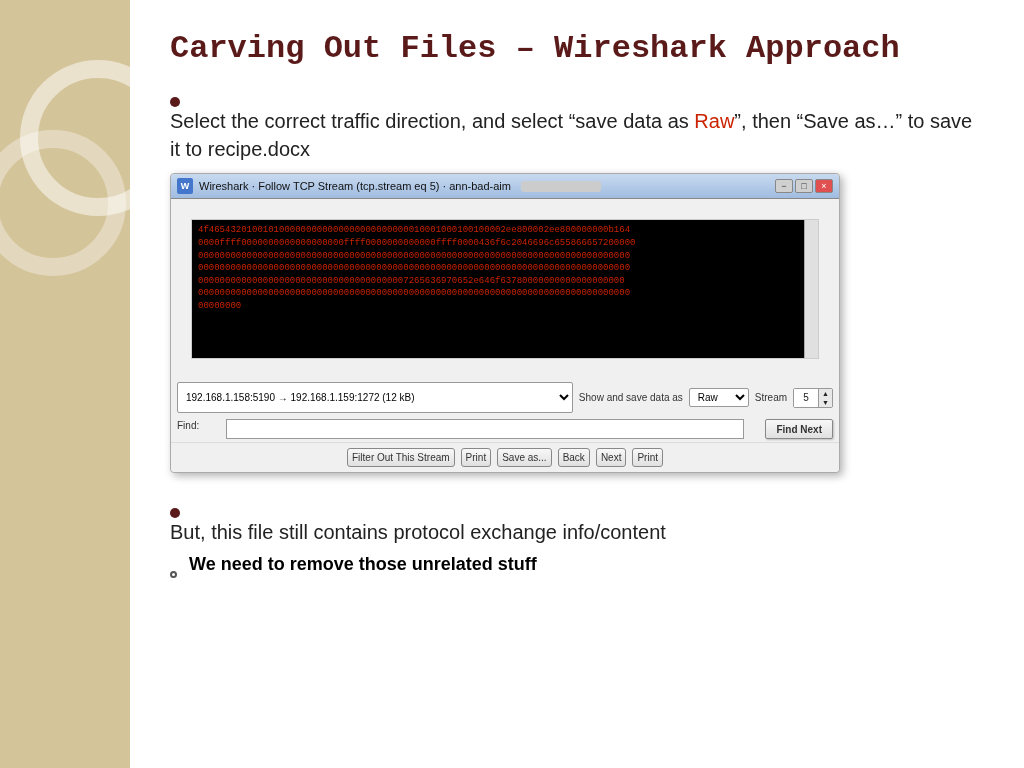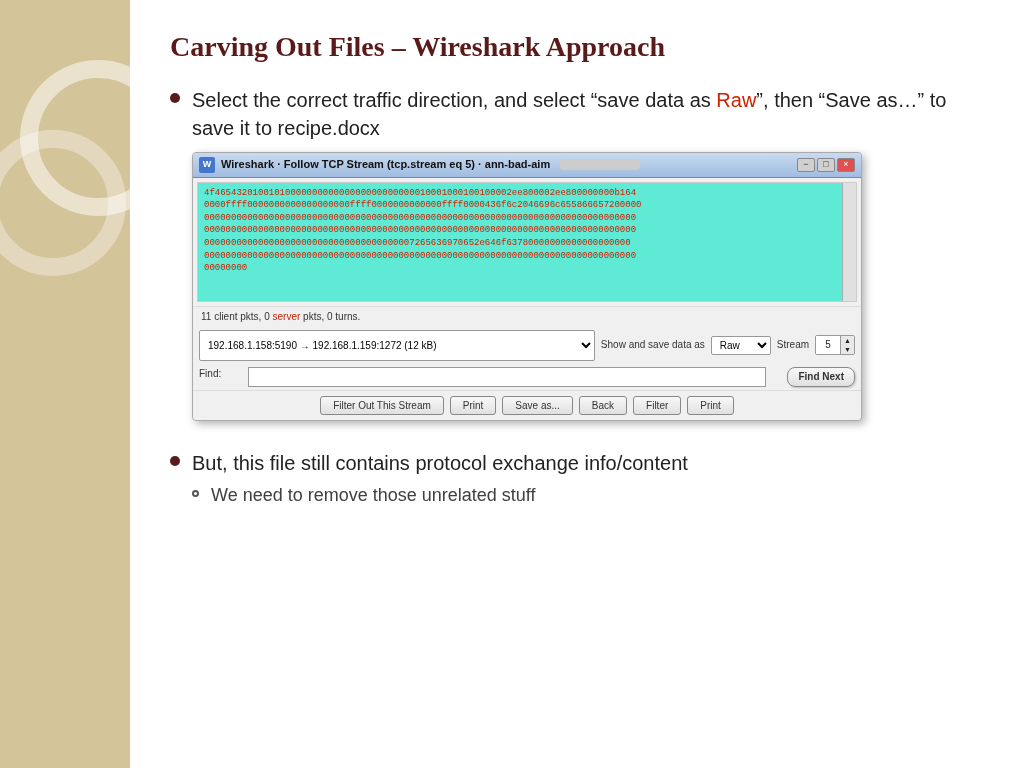--- a/index.html
+++ b/index.html
@@ -44,40 +44,41 @@
 
     
     .main-content {
       flex: 1;
       padding: 30px 40px 20px 40px;
       display: flex;
       flex-direction: column;
     }
 
     .slide-title {
-      font-family: Liberation Serif, serif;
-      font-size: 28px;
+      font-family: Liberation Mono, monospace;
+      font-size: 32px;
       font-weight: bold;
       color: #5a1a1a;
       margin-bottom: 22px;
       line-height: 1.2;
     }
 
     .bullet-list {
       list-style: none;
       padding: 0;
     }
 
     .bullet-list > li {
       display: flex;
       align-items: flex-start;
       margin-bottom: 14px;
       font-size: 20px;
       color: #222;
       line-height: 1.4;
+      flex-direction: column;
     }
 
     .bullet-dot {
       width: 10px;
       height: 10px;
       background: #5a1a1a;
       border-radius: 50%;
       margin-top: 7px;
       margin-right: 12px;
       flex-shrink: 0;
@@ -133,21 +134,21 @@
       align-items: center;
       justify-content: center;
       color: white;
       font-size: 9px;
       font-weight: bold;
     }
 
     .dialog-title-text {
       font-size: 11px;
       color: #111;
-      font-weight: bold;
+      font-weight: normal;
     }
 
     .title-blurred {
       background: #ccc;
       border-radius: 3px;
       display: inline-block;
       width: 80px;
       height: 11px;
       vertical-align: middle;
       margin-left: 4px;
@@ -171,24 +172,24 @@
       cursor: pointer;
       color: #333;
     }
 
     .win-btn.close-btn {
       background: #e05050;
       color: white;
     }
 
     .dialog-body {
-      background: #5eead4;
+      background: #000000;
       border: 1px solid #ccc;
-      margin: 4px;
-      height: 120px;
+      margin: 20px;
+      height: 140px;
       overflow: hidden;
       position: relative;
     }
 
     .hex-content {
       padding: 4px 6px;
       font-family: 'Courier New', monospace;
       font-size: 9px;
       line-height: 1.4;
       color: #cc2200;
@@ -306,61 +307,62 @@
       background: white;
       font-size: 10px;
       padding: 2px 4px;
     }
 
     .find-next-btn {
       padding: 3px 10px;
       font-size: 10px;
       background: linear-gradient(to bottom, #f8f8f8, #e0e0e0);
       border: 1px solid #888;
-      border-radius: 8px;
+      border-radius: 2px;
       cursor: pointer;
       color: #333;
       font-weight: bold;
       box-shadow: 1px 1px 2px rgba(0,0,0,0.2);
     }
 
     .dialog-buttons {
       display: flex;
       align-items: center;
       justify-content: center;
       padding: 5px 6px;
       gap: 6px;
       background: #f0f0f0;
       border-top: 1px solid #ddd;
       border-radius: 0 0 4px 4px;
     }
 
     .dlg-btn {
-      padding: 3px 12px;
+      padding: 3px 4px;
       font-size: 10px;
       background: linear-gradient(to bottom, #f8f8f8, #e0e0e0);
       border: 1px solid #888;
       border-radius: 3px;
       cursor: pointer;
       color: #333;
     }
 
     
     .sub-bullet-list {
       list-style: none;
       padding: 0;
       margin-top: 6px;
     }
 
     .sub-bullet-list li {
       display: flex;
-      align-items: flex-start;
+      align-items: flex-end;
       font-size: 18px;
-      color: #404040;
+      color: #000000;
       margin-bottom: 4px;
+      font-weight: bold;
     }
 
     .sub-bullet-dot {
       width: 7px;
       height: 7px;
       border: 2px solid #555;
       border-radius: 50%;
       margin-top: 7px;
       margin-right: 12px;
       flex-shrink: 0;
@@ -405,23 +407,20 @@
                 <div class="hex-line">0000ffff0000000000000000000ffff0000000000000ffff0000436f6c2046696c655866657200000</div>
                 <div class="hex-line">00000000000000000000000000000000000000000000000000000000000000000000000000000000</div>
                 <div class="hex-line">00000000000000000000000000000000000000000000000000000000000000000000000000000000</div>
                 <div class="hex-line">000000000000000000000000000000000000007265636970652e646f63780000000000000000000</div>
                 <div class="hex-line">00000000000000000000000000000000000000000000000000000000000000000000000000000000</div>
                 <div class="hex-line">00000000</div>
               </div>
               <div class="hex-scrollbar"></div>
             </div>
 
-            <div class="dialog-info-bar">
-              11 client pkts, 0 <span class="server-text">server</span> pkts, 0 turns.
-            </div>
 
             <div class="dialog-row">
               <select class="stream-select">
                 <option>192.168.1.158:5190 → 192.168.1.159:1272 (12 kB)</option>
               </select>
               <span class="show-save-label">Show and save data as</span>
               <select class="raw-select">
                 <option>Raw</option>
               </select>
               <span class="stream-label">Stream</span>
@@ -438,21 +437,21 @@
               <span class="find-label">Find:</span>
               <input class="find-input" type="text" style="">
               <button class="find-next-btn">Find Next</button>
             </div>
 
             <div class="dialog-buttons">
               <button class="dlg-btn">Filter Out This Stream</button>
               <button class="dlg-btn">Print</button>
               <button class="dlg-btn">Save as...</button>
               <button class="dlg-btn">Back</button>
-              <button class="dlg-btn">Filter</button>
+              <button class="dlg-btn">Next</button>
               <button class="dlg-btn">Print</button>
             </div>
 
           </div>
         </div>
       </div>
     </li>
 
     <li>
       <span class="bullet-dot"></span>

